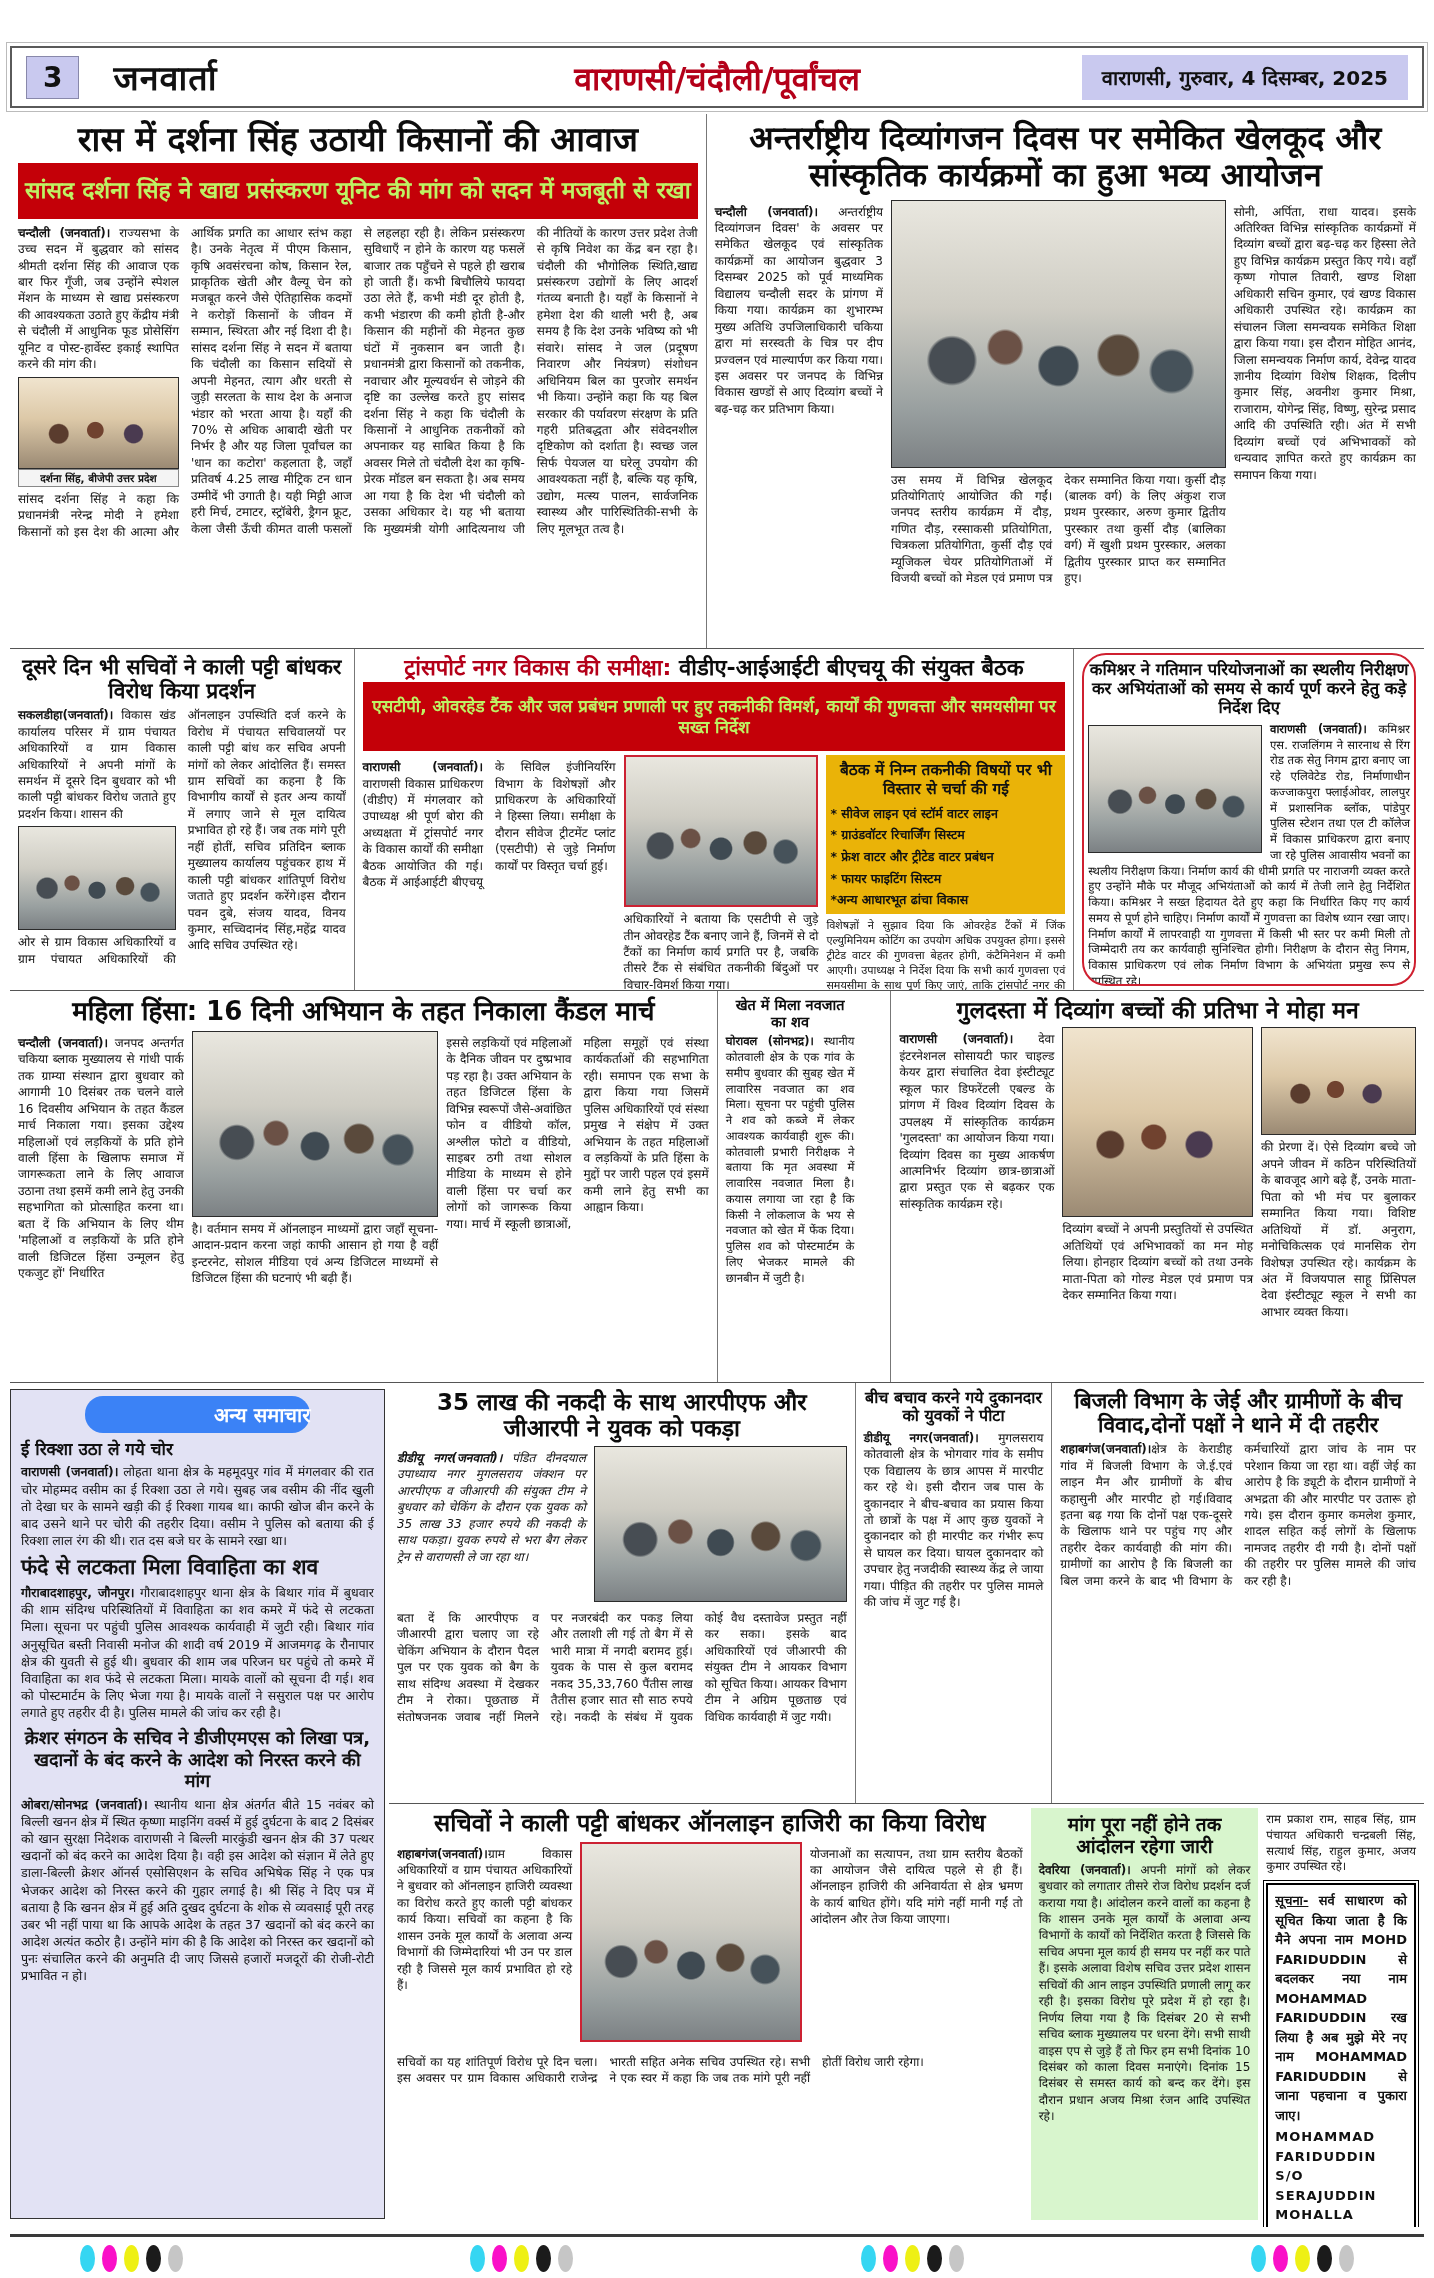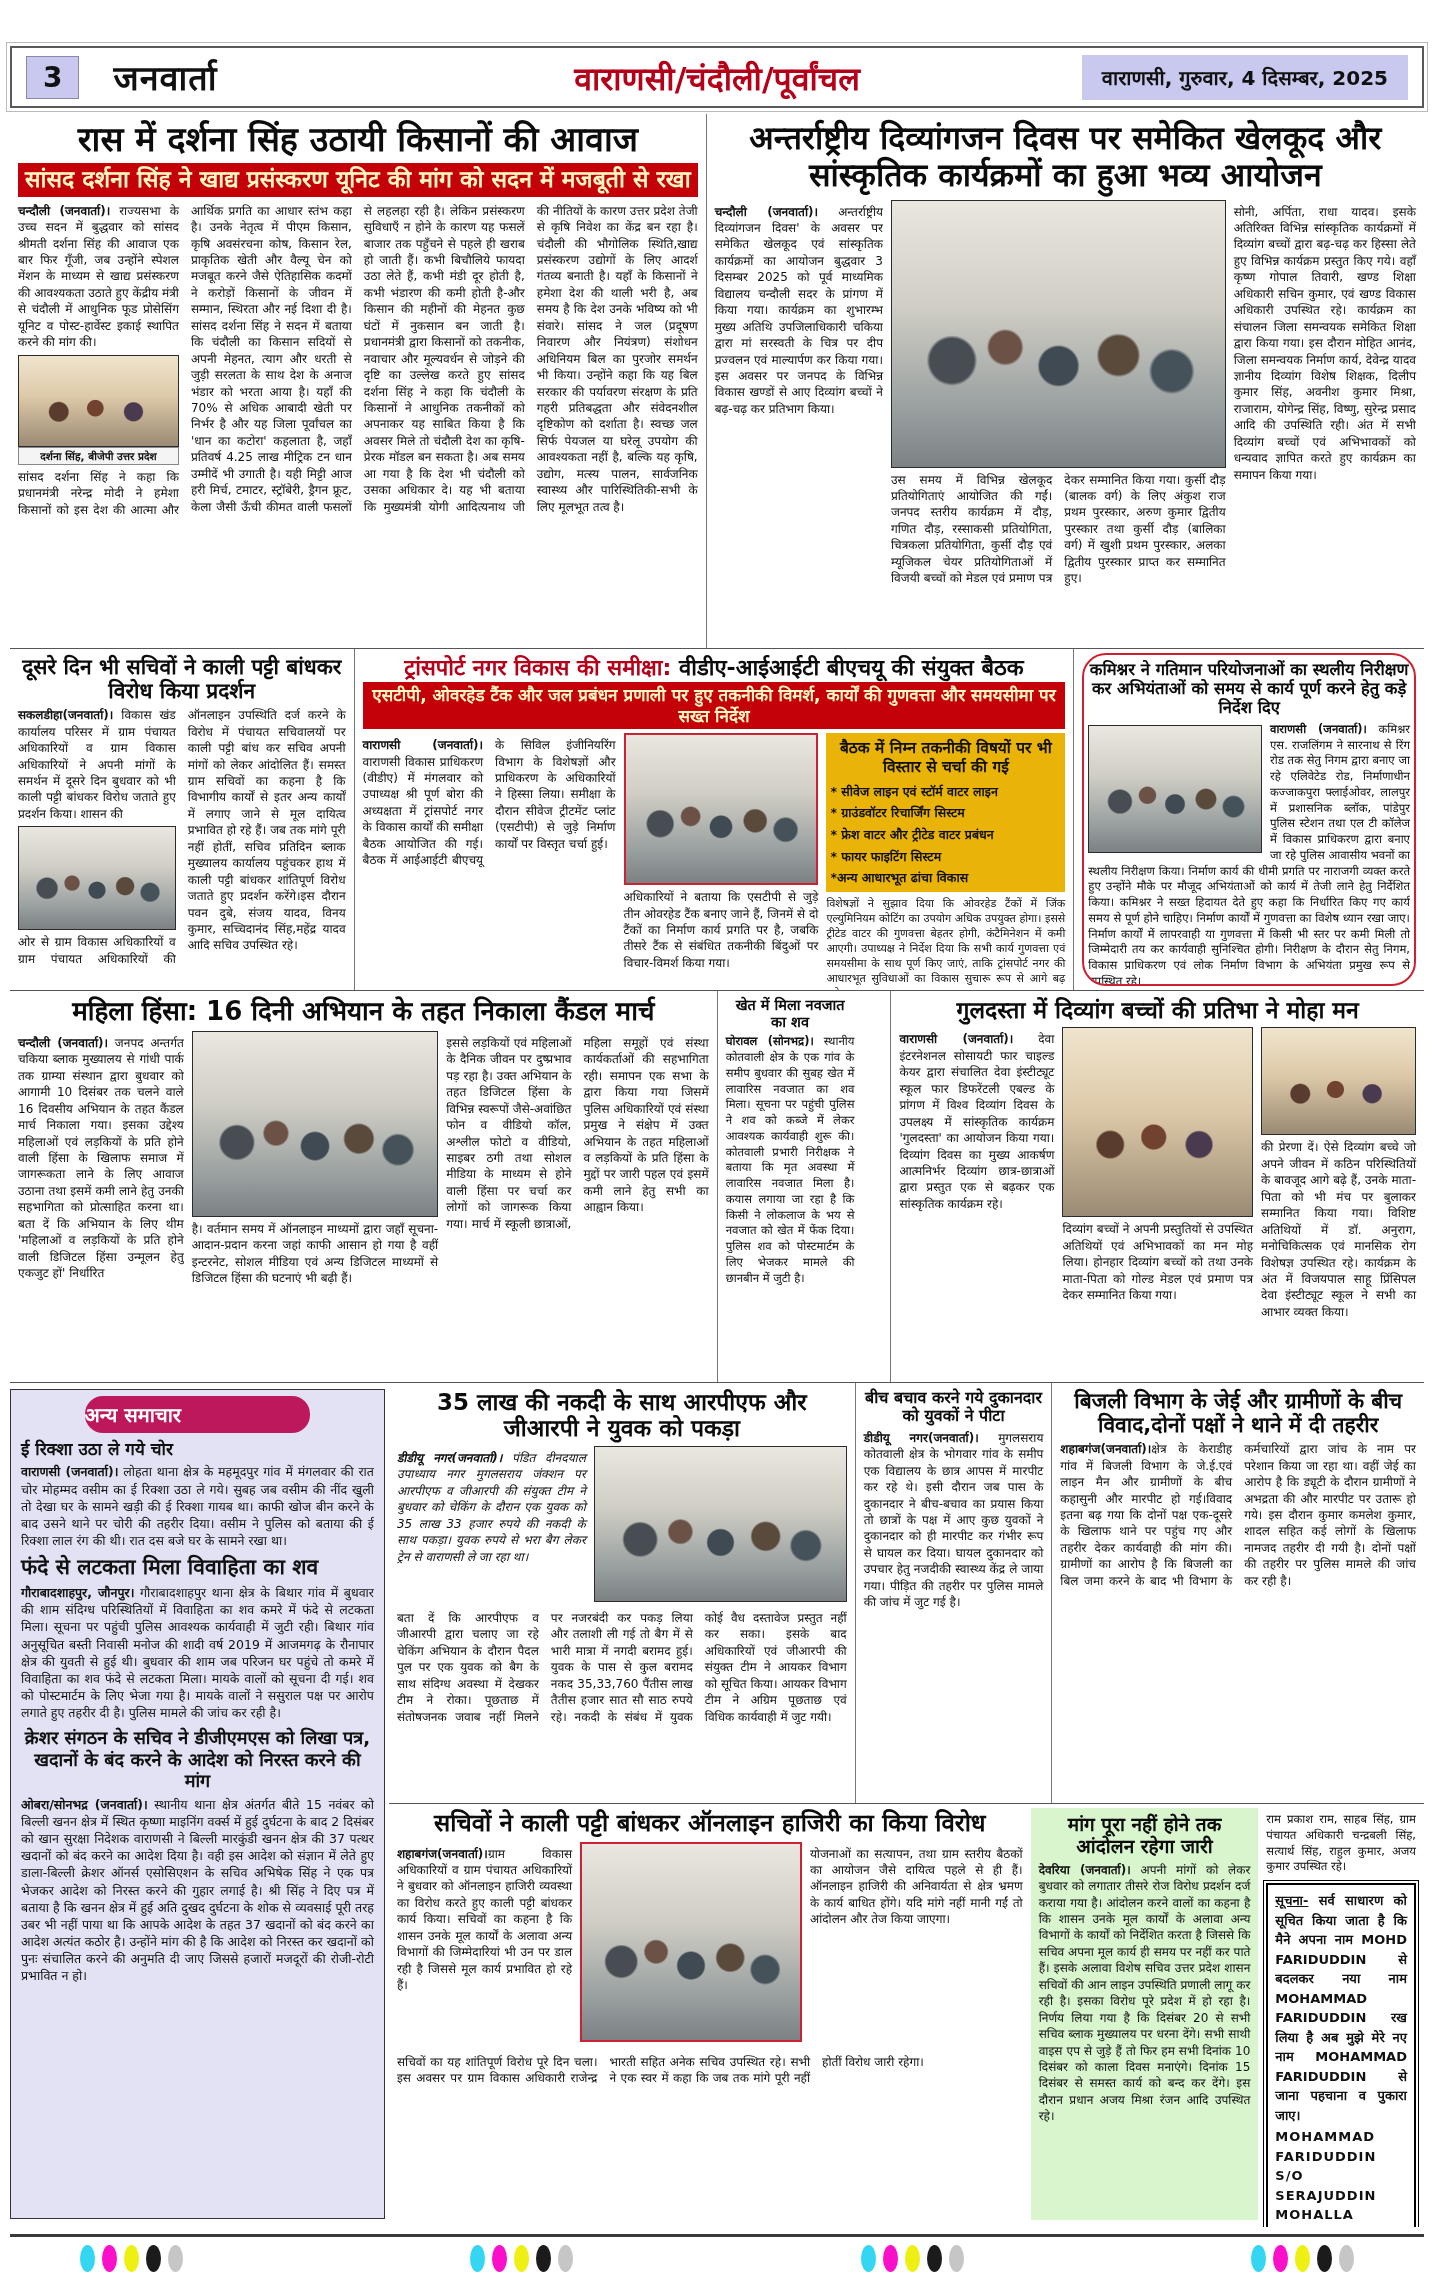--- a/index.html
+++ b/index.html
@@ -9,21 +9,21 @@
   .pagenum{background:#c9c9ef;border:1px solid #8888aa;font-size:28px;font-weight:700;padding:4px 16px;}
   .brand{font-size:34px;font-weight:700;margin-left:34px;letter-spacing:1px;}
   .edition{position:absolute;left:50%;transform:translateX(-50%);color:#b40019;font-size:32px;font-weight:800;white-space:nowrap;}
   .datebox{margin-left:auto;background:#c9c9ef;font-size:20px;font-weight:700;padding:9px 20px;white-space:nowrap;}
   
   .row{display:flex;box-sizing:border-box;}
   .art{box-sizing:border-box;overflow:hidden;padding:4px 8px;}
   .vline{border-left:1px solid #777;}
   .hline{border-top:1px solid #555;}
   .h-c{text-align:center;font-weight:800;line-height:1.15;color:#0c0c0c;margin:2px 0;}
-  .redband{background:#c40008;color:#fef9c3;font-weight:700;text-align:center;padding:3px 4px;line-height:1.2;}
+  .redband{background:#c40008;color:#bef264;font-weight:700;text-align:center;padding:14px 4px;line-height:1.2;}
   .body{font-size:12px;line-height:1.37;text-align:justify;margin:4px 0 0;}
   .dl{font-weight:700;}
   .cols2{columns:2;column-gap:12px;}
   .cols3{columns:3;column-gap:12px;}
   .cols4{columns:4;column-gap:12px;}
   .photo{border:1px solid #2b2b2b;box-sizing:border-box;background:
     radial-gradient(circle at 18% 60%, #474d53 0 7%, transparent 8%),
     radial-gradient(circle at 34% 55%, #6b5146 0 6%, transparent 7%),
     radial-gradient(circle at 50% 62%, #3f4a52 0 8%, transparent 9%),
     radial-gradient(circle at 68% 58%, #5a4a3c 0 7%, transparent 8%),
@@ -33,21 +33,21 @@
     radial-gradient(circle at 25% 62%, #5a3c2e 0 7%, transparent 8%),
     radial-gradient(circle at 48% 58%, #70422f 0 8%, transparent 9%),
     radial-gradient(circle at 72% 62%, #4a3a50 0 7%, transparent 8%),
     linear-gradient(180deg,#f0e4ce 0%,#ddc9a8 45%,#9b8a74 100%);}
   .caption{font-size:10.5px;font-weight:700;text-align:center;border:1px solid #888;background:#f4f4f4;padding:1px 2px;}
   .greenbox{background:#eab308;padding:6px 4px;box-sizing:border-box;}
   .greenbox .gt{font-weight:800;font-size:15.5px;text-align:center;line-height:1.25;}
   .greenbox .gi{font-size:12.5px;font-weight:600;margin-top:6px;line-height:1.25;}
   .redbox{border:2px solid #cf2030;border-radius:24px;padding:4px 4px;box-sizing:border-box;height:100%;overflow:hidden;}
   .lavbox{background:#e2e2f4;border:1.5px solid #333;box-sizing:border-box;position:relative;padding:6px 10px;overflow:hidden;}
-  .pill{background:#be185d;color:#fff;font-weight:800;font-size:20px;text-align:left;border-radius:18px;padding:5px 0;width:64%;margin:0 auto 6px;}
+  .pill{background:#3b82f6;color:#fff;font-weight:800;font-size:20px;text-align:right;border-radius:18px;padding:5px 0;width:64%;margin:0 auto 6px;}
   .subhead-l{font-weight:800;font-size:17px;margin:6px 0 0;line-height:1.2;}
   .greenart{background:#d8f5cd;box-sizing:border-box;padding:4px 8px;overflow:hidden;}
   .noticebox{border:2.5px solid #000;outline:1px solid #000;outline-offset:2px;padding:6px 7px;font-weight:700;font-size:13px;line-height:1.5;text-align:justify;background:#fff;}
   .printbar{border-top:3px solid #3a3a3a;margin-top:6px;padding:8px 70px 0;display:flex;justify-content:space-between;}
   .dotgroup{display:flex;gap:7px;}
   .dot{width:15px;height:27px;border-radius:50%;}
   .dc{background:#35d6f2}.dm{background:#fa10c8}.dy{background:#eef014}.dk{background:#1b1b1b}.dg{background:#c6c6c6}
 </style>
 </head>
 <body>

